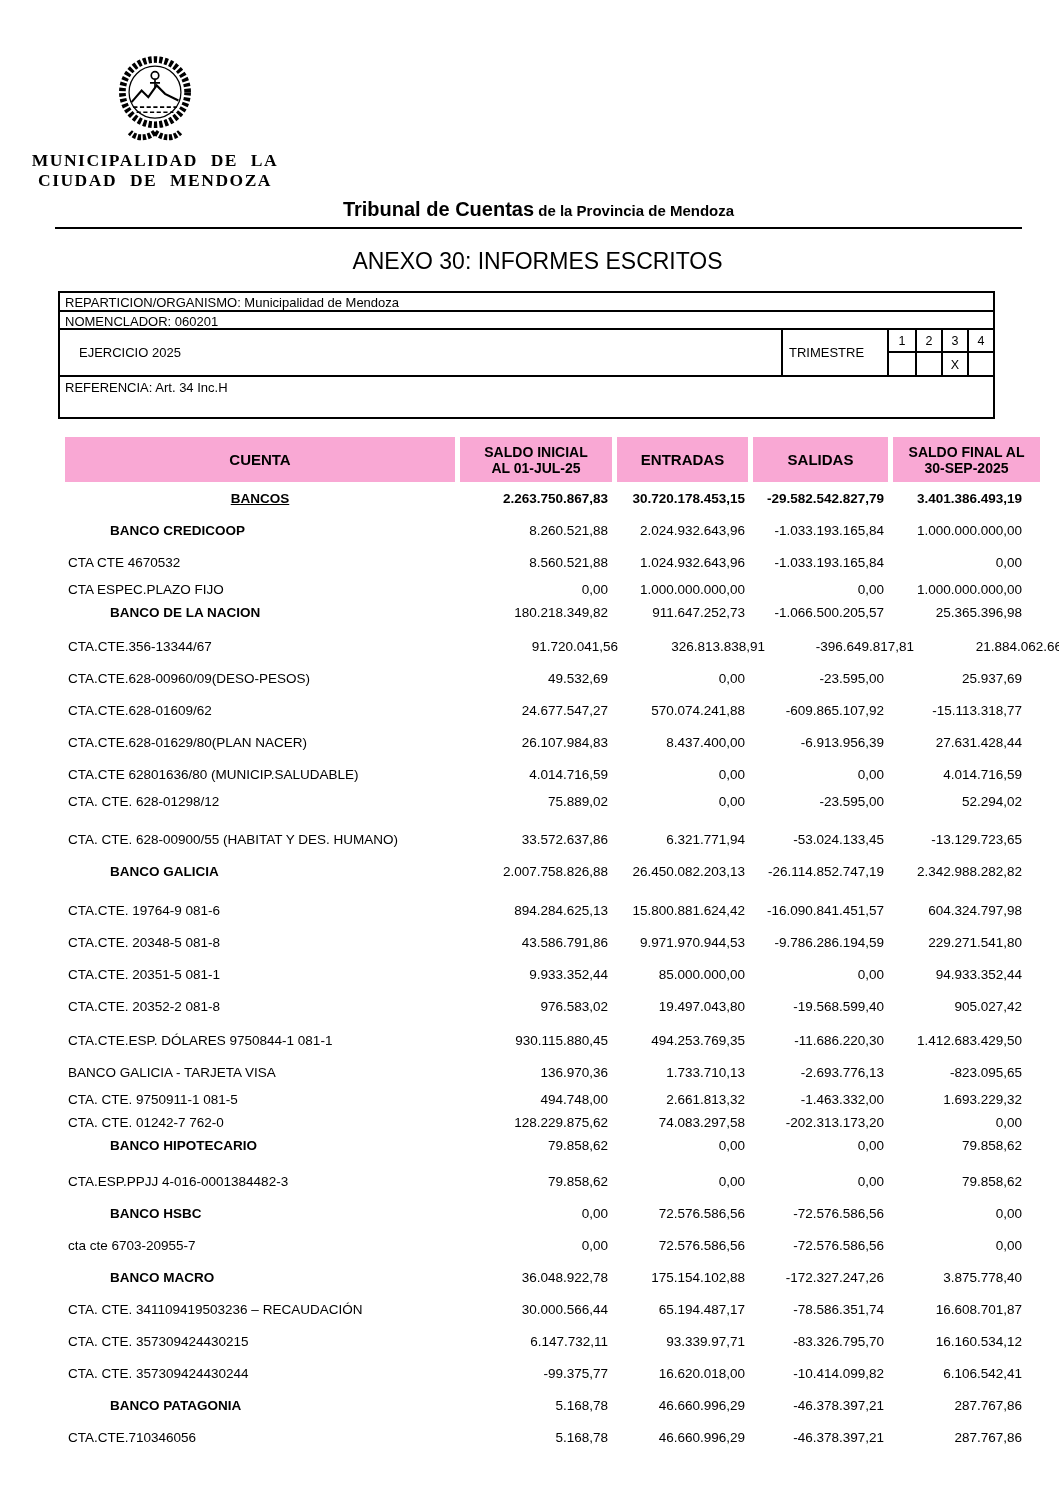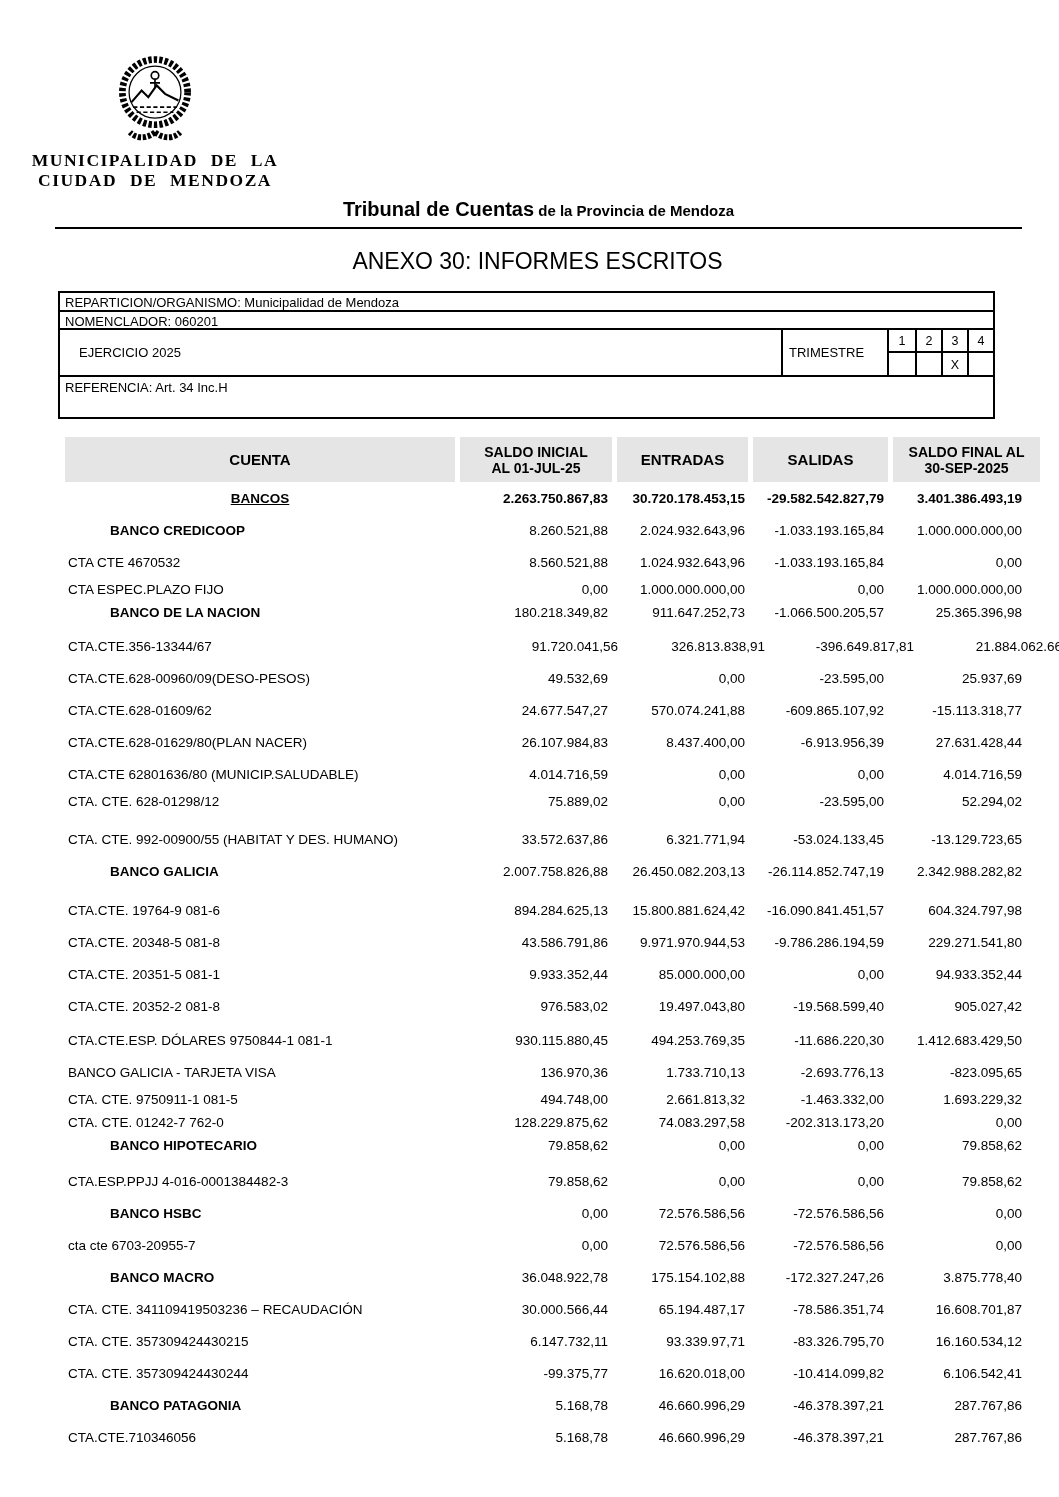--- a/index.html
+++ b/index.html
@@ -69,21 +69,21 @@
   .tg-cell:nth-child(-n+4) { border-bottom:2px solid #000; }
 
   
   .fin-table { position:absolute; left:65px; top:437px; width:975px; }
   .thead {
     display:grid;
     grid-template-columns:390px 157px 136px 140px 152px;
     height:45px;
   }
   .th {
-    background:#e5e5e5;
+    background:#f9a8d4;
     display:flex; align-items:center; justify-content:center;
     font-weight:bold; font-size:15px; text-align:center;
     white-space:pre-line; line-height:17px;
     border-left:5px solid #fff;
   }
   .th:first-child { border-left:none; }
   .th:nth-child(2), .th:nth-child(5) { font-size:14px; line-height:16px; }
 
   .tbody { padding-top:0; }
   .trow {
@@ -243,21 +243,21 @@
           <div class="c-num">4.014.716,59</div>
         </div>
         <div class="trow account">
           <div class="c-label">CTA. CTE. 628-01298/12</div>
           <div class="c-num">75.889,02</div>
           <div class="c-num">0,00</div>
           <div class="c-num">-23.595,00</div>
           <div class="c-num">52.294,02</div>
         </div>
         <div class="trow account">
-          <div class="c-label">CTA. CTE. 992-00900/55 (HABITAT Y DES. HUMANO)</div>
+          <div class="c-label">CTA. CTE. 628-00900/55 (HABITAT Y DES. HUMANO)</div>
           <div class="c-num">33.572.637,86</div>
           <div class="c-num">6.321.771,94</div>
           <div class="c-num">-53.024.133,45</div>
           <div class="c-num">-13.129.723,65</div>
         </div>
         <div class="trow bank">
           <div class="c-label">BANCO GALICIA</div>
           <div class="c-num">2.007.758.826,88</div>
           <div class="c-num">26.450.082.203,13</div>
           <div class="c-num">-26.114.852.747,19</div>

